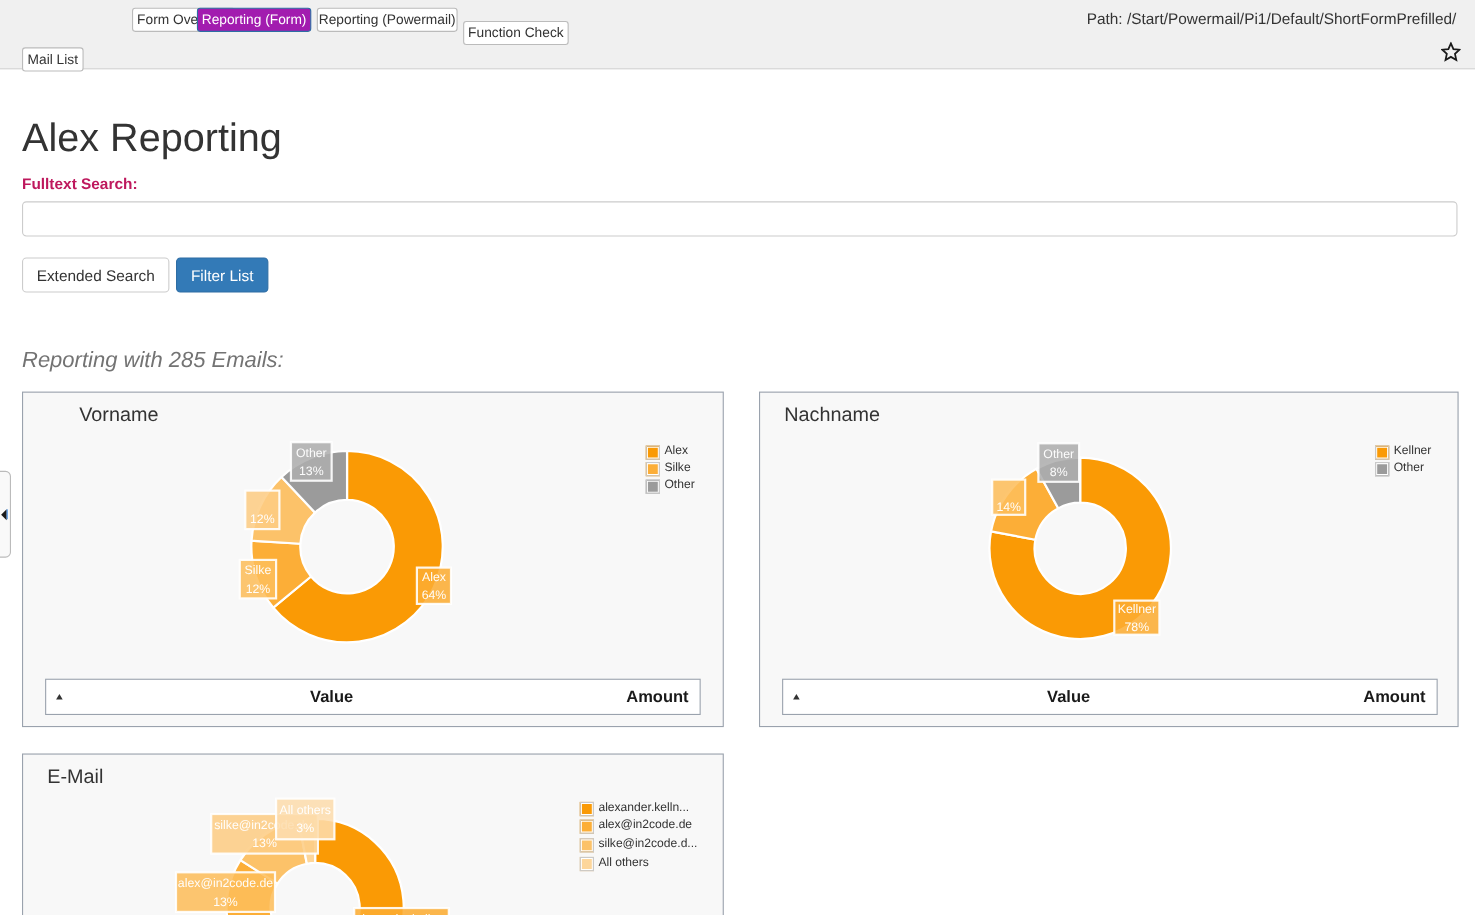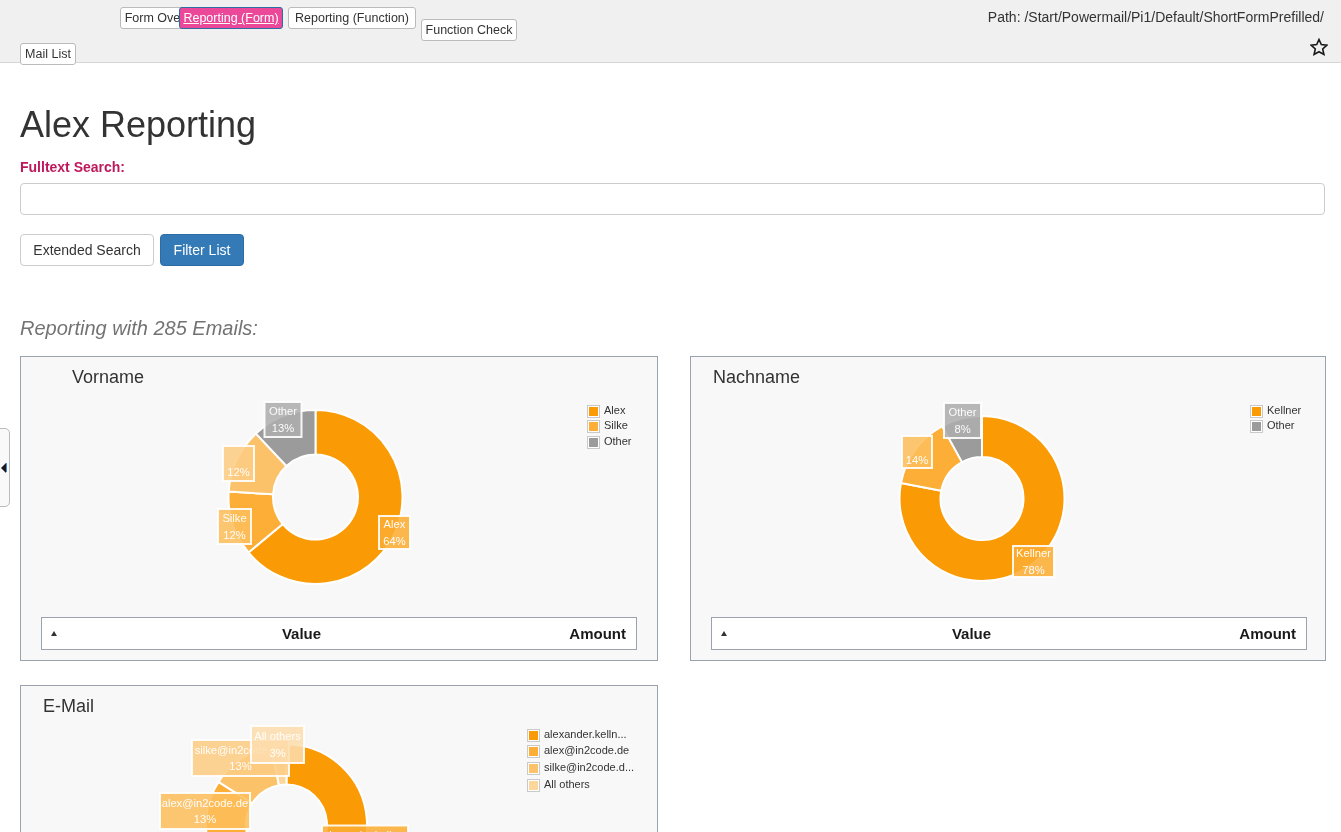--- a/index.html
+++ b/index.html
@@ -3,22 +3,22 @@
 <style>
   html,body{margin:0;padding:0;}
   body{width:1341px;height:832px;position:relative;overflow:hidden;background:#fff;
        font-family:"Liberation Sans", sans-serif;-webkit-font-smoothing:antialiased;}
   .abs{position:absolute;}
 </style></head>
 <body>
 <div class="abs" style="left:0;top:0;width:1341px;height:62px;background:#f0f0f0;border-bottom:1px solid #d5d5d5;"></div>
 <div style="position:absolute;left:20px;top:7px;width:54px;height:20px;background:#fff;border:1px solid #bbb;color:#333;border-radius:3px;font-size:12.5px;line-height:21px;text-align:center;margin-top:36px;">Mail List</div>
 <div style="position:absolute;left:81px;top:7px;width:92px;height:20px;background:#fff;border:1px solid #bbb;color:#333;border-radius:3px;font-size:12.5px;line-height:21px;text-align:center;margin-left:39px;">Form Overview</div>
-<div style="position:absolute;left:179px;top:7px;width:102px;height:20px;background:#ec4899;border:1px solid #2e6da4;color:#fff;border-radius:3px;font-size:12.5px;line-height:21px;text-align:center;text-decoration:underline;">Reporting (Form)</div>
-<div style="position:absolute;left:288px;top:7px;width:126px;height:20px;background:#fff;border:1px solid #bbb;color:#333;border-radius:3px;font-size:12.5px;line-height:21px;text-align:center;">Reporting (Function)</div>
+<div style="position:absolute;left:179px;top:7px;width:102px;height:20px;background:#a21caf;border:1px solid #2e6da4;color:#fff;border-radius:3px;font-size:12.5px;line-height:21px;text-align:center;">Reporting (Form)</div>
+<div style="position:absolute;left:288px;top:7px;width:126px;height:20px;background:#fff;border:1px solid #bbb;color:#333;border-radius:3px;font-size:12.5px;line-height:21px;text-align:center;">Reporting (Powermail)</div>
 <div style="position:absolute;left:421px;top:19px;width:94px;height:20px;background:#fff;border:1px solid #bbb;color:#333;border-radius:3px;font-size:12.5px;line-height:21px;text-align:center;">Function Check</div>
 <div class="abs" style="right:17px;top:9px;font-size:14px;color:#333;">Path: /Start/Powermail/Pi1/Default/ShortFormPrefilled/</div>
 <svg style="position:absolute;left:1310px;top:38px" width="18" height="19" viewBox="0 0 18 19">
 <path d="M9 1.5 L11.3 6.6 L16.8 7.2 L12.7 11 L13.9 16.5 L9 13.7 L4.1 16.5 L5.3 11 L1.2 7.2 L6.7 6.6 Z" fill="none" stroke="#1a1a1a" stroke-width="1.6" stroke-linejoin="miter"></path>
   </svg>
 <div class="abs" style="left:20px;top:104.5px;font-size:36px;color:#333;line-height:40px;">Alex Reporting</div>
 <div class="abs" style="left:20px;top:158.5px;font-size:14px;font-weight:bold;color:#be185d;">Fulltext Search:</div>
 <div class="abs" style="left:20px;top:183px;width:1303px;height:30px;background:#fff;border:1px solid #ccc;border-radius:4px;"></div>
 <div class="abs" style="left:20px;top:234px;width:132px;height:30px;background:#fff;border:1px solid #ccc;border-radius:4px;font-size:14px;color:#333;text-align:center;line-height:30px;">Extended Search</div>
 <div class="abs" style="left:160px;top:234px;width:82px;height:30px;background:#337ab7;border:1px solid #2e6da4;border-radius:4px;font-size:14px;color:#fff;text-align:center;line-height:30px;">Filter List</div>

